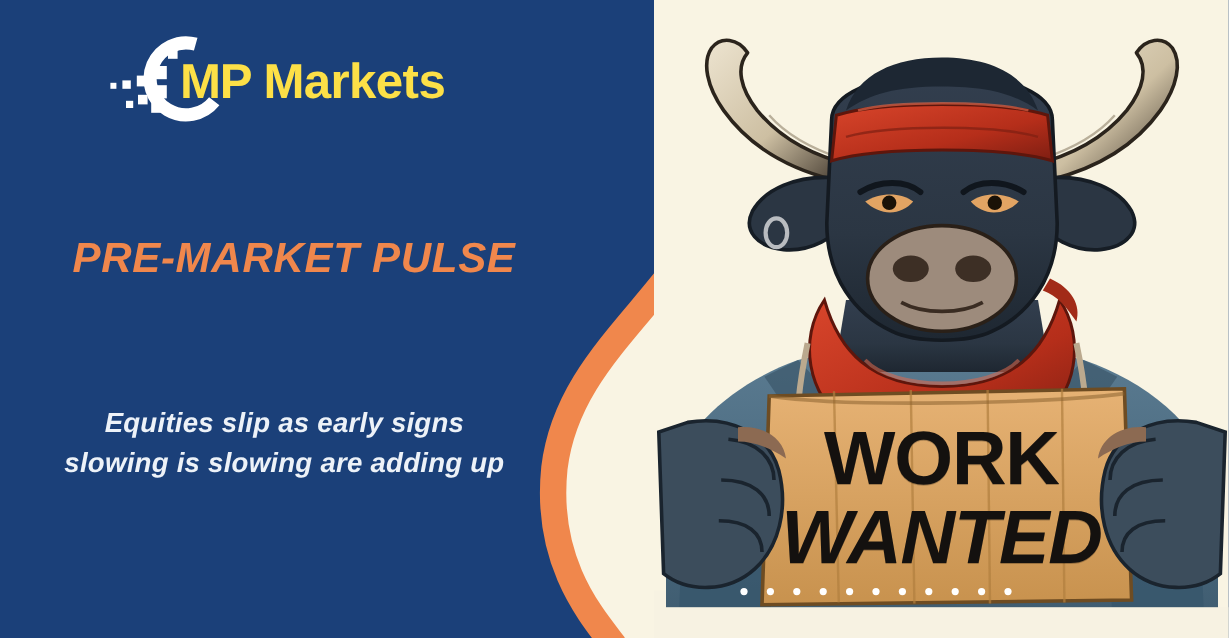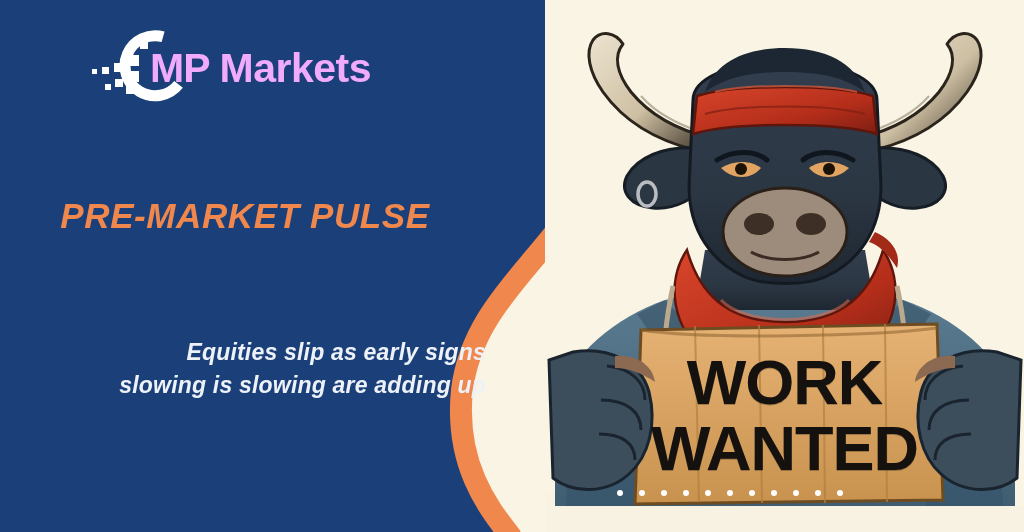--- a/index.html
+++ b/index.html
@@ -74,20 +74,21 @@
     pointer-events: none;
   }
   .sign-line1 {
     top: 352px;
     font-size: 63px;
     text-align: center;
   }
   .sign-line2 {
     top: 418px;
     font-size: 63px;
+    font-style: italic;
   }
 
   
   .dot-row {
     position: absolute;
     left: 72px;
     bottom: 34px;
     width: 240px;
     height: 8px;
   }
@@ -131,21 +132,21 @@
     width: 108px;
     height: 78px;
     flex: 0 0 108px;
   }
   .logo-mark svg { display: block; }
   .logo-word {
     position: absolute;
     left: 62px;
     top: 16px;
     white-space: nowrap;
-    color: #f0abfc;
+    color: #fde047;
     font-family: "Liberation Sans", sans-serif;
     font-weight: bold;
     font-size: 41px;
     letter-spacing: -0.5px;
   }
   .logo-word .mp { letter-spacing: -1px; }
   .logo-word .mk { margin-left: 10px; }
 
   
   .headline {
@@ -161,24 +162,24 @@
     font-size: 35px;
     letter-spacing: 0.6px;
     line-height: 1.36;
   }
   .headline-l1 { display: block; margin-left: 20px; }
   .headline-l2 { display: block; }
 
   
   .subtitle {
     position: absolute;
-    left: 12px;
+    left: 0;
     top: 336px;
     width: 474px;
-    text-align: right;
+    text-align: center;
     color: #EDF2F8;
     font-family: "Liberation Sans", sans-serif;
     font-style: italic;
     font-weight: 600;
     font-size: 23px;
     line-height: 1.42;
     letter-spacing: 0.2px;
   }
   .subtitle span { display: block; }
 </style>

